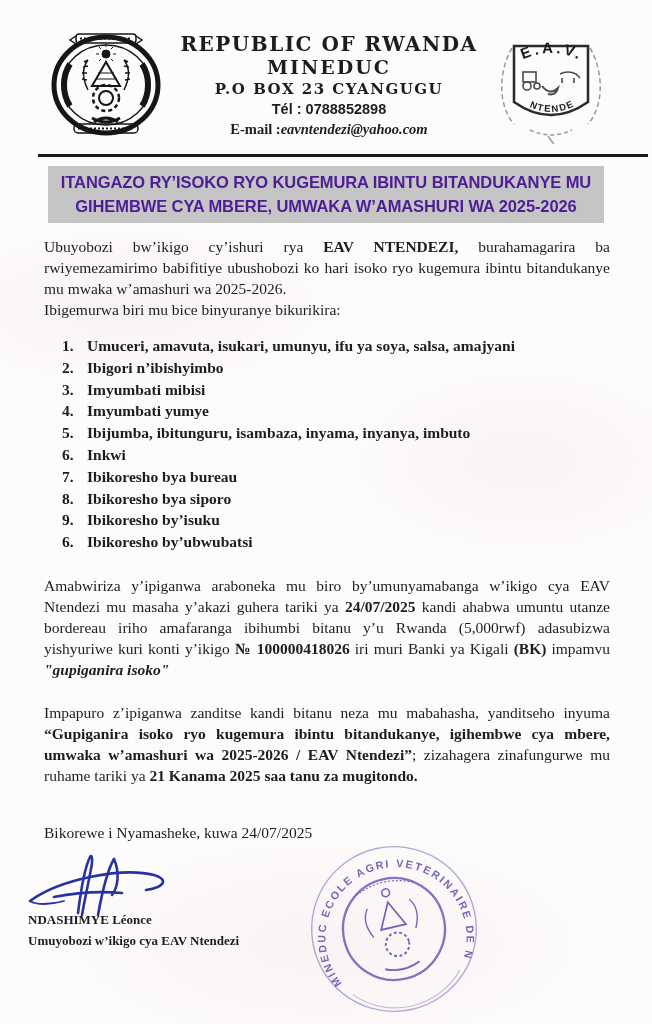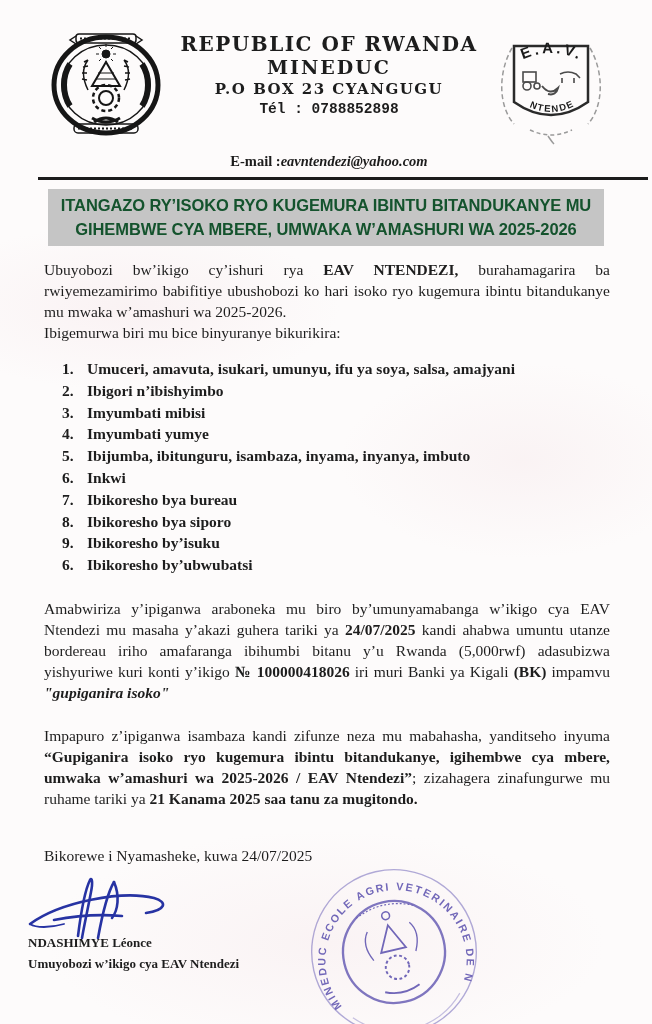--- a/index.html
+++ b/index.html
@@ -16,31 +16,31 @@
     overflow:hidden;
   }
   
   .header{display:flex;align-items:flex-start;padding:28px 40px 0 44px;}
   .emblem{width:124px;height:114px;flex:0 0 auto;}
   .head-center{flex:1;text-align:center;padding-top:4px;font-family:"DejaVu Serif", serif;}
   .h-country{font-weight:bold;font-size:20px;letter-spacing:1.5px;line-height:24px;}
   .h-mineduc{font-weight:bold;font-size:19px;letter-spacing:2px;line-height:23px;}
   .h-school{font-weight:bold;font-size:15px;letter-spacing:1.5px;line-height:20px;}
   .h-pobox{font-weight:bold;font-size:15px;letter-spacing:1.5px;line-height:20px;}
-  .h-tel{font-weight:bold;font-size:14.5px;line-height:20px;font-family:Liberation Mono, monospace;}
-  .h-email{font-weight:bold;font-size:14.5px;line-height:20px;font-family:"Liberation Serif",serif;margin-top:32px;}
+  .h-tel{font-weight:bold;font-size:14.5px;line-height:20px;font-family:Liberation Sans, sans-serif;}
+  .h-email{font-weight:bold;font-size:14.5px;line-height:20px;font-family:"Liberation Serif",serif;}
   .h-email .it{font-style:italic;}
   .right-logo{width:122px;height:120px;flex:0 0 auto;}
   .rule{height:3px;background:#1c1c1c;margin:6px 4px 0 38px;}
   
   .title-band{
     margin:9px auto 0;width:552px;background:#c5c5c5;
     text-align:center;padding:4px 2px 5px;
     font-family:"Liberation Sans", sans-serif;font-weight:bold;
-    font-size:16.5px;line-height:24px;color:#14532d;letter-spacing:-0.1px;
+    font-size:16.5px;line-height:24px;color:#4c1d95;letter-spacing:-0.1px;
   }
   
   .body{padding:13px 42px 0 44px;font-size:15.5px;line-height:21px;}
   .p{margin:0;}
   .justify{text-align:justify;}
   .b{font-weight:bold;}
   .bi{font-weight:bold;font-style:italic;}
   .list{margin:15px 0 0 18px;font-weight:bold;}
   .list-row{display:flex;line-height:21.8px;}
   .list-row .num{min-width:25px;}
@@ -181,21 +181,21 @@
           <span>Ibikoresho by’isuku</span>
         </div>
       <div class="list-row">
           <span class="num">6.</span>
           <span>Ibikoresho by’ubwubatsi</span>
         </div>
     </div>
 
     <p class="p justify mt"><span>Amabwiriza y’ipiganwa araboneka mu biro by’umunyamabanga w’ikigo cya EAV Ntendezi mu masaha y’akazi guhera tariki ya </span><span class="b">24/07/2025</span><span> kandi ahabwa umuntu utanze bordereau iriho amafaranga ibihumbi bitanu y’u Rwanda (5,000rwf) adasubizwa yishyuriwe kuri konti y’ikigo </span><span class="b">№ 100000418026</span><span> iri muri Banki ya Kigali </span><span class="b">(BK)</span><span> impamvu </span><span class="bi">"gupiganira isoko"</span></p>
 
-    <p class="p justify mt"><span>Impapuro z’ipiganwa isambaza kandi zifunze neza mu mabahasha, yanditseho inyuma </span><span class="b">“Gupiganira isoko ryo kugemura ibintu bitandukanye, igihembwe cya mbere, umwaka w’amashuri wa 2025-2026 / EAV Ntendezi”</span><span>; zizahagera zinafungurwe mu ruhame tariki ya </span><span class="b">21 Kanama 2025 saa tanu za mugitondo.</span><span></span></p>
+    <p class="p justify mt"><span>Impapuro z’ipiganwa zanditse kandi bitanu neza mu mabahasha, yanditseho inyuma </span><span class="b">“Gupiganira isoko ryo kugemura ibintu bitandukanye, igihembwe cya mbere, umwaka w’amashuri wa 2025-2026 / EAV Ntendezi”</span><span>; zizahagera zinafungurwe mu ruhame tariki ya </span><span class="b">21 Kanama 2025 saa tanu za mugitondo.</span><span></span></p>
 
     <p class="p place-date">Bikorewe i Nyamasheke, kuwa 24/07/2025</p>
   </div>
 
   <div class="sig-area">
 
     <svg class="sig-ink" width="160" height="66" viewBox="0 0 160 66">
       <g stroke="#2733a3" stroke-width="2.6" fill="none" stroke-linecap="round">
         <path d="M4 50 C34 28 96 16 128 24 C142 28 140 36 120 39"></path>
         <path d="M52 62 C55 38 60 14 64 6 C66 3 67 8 65 18 C62 34 58 52 56 64"></path>

